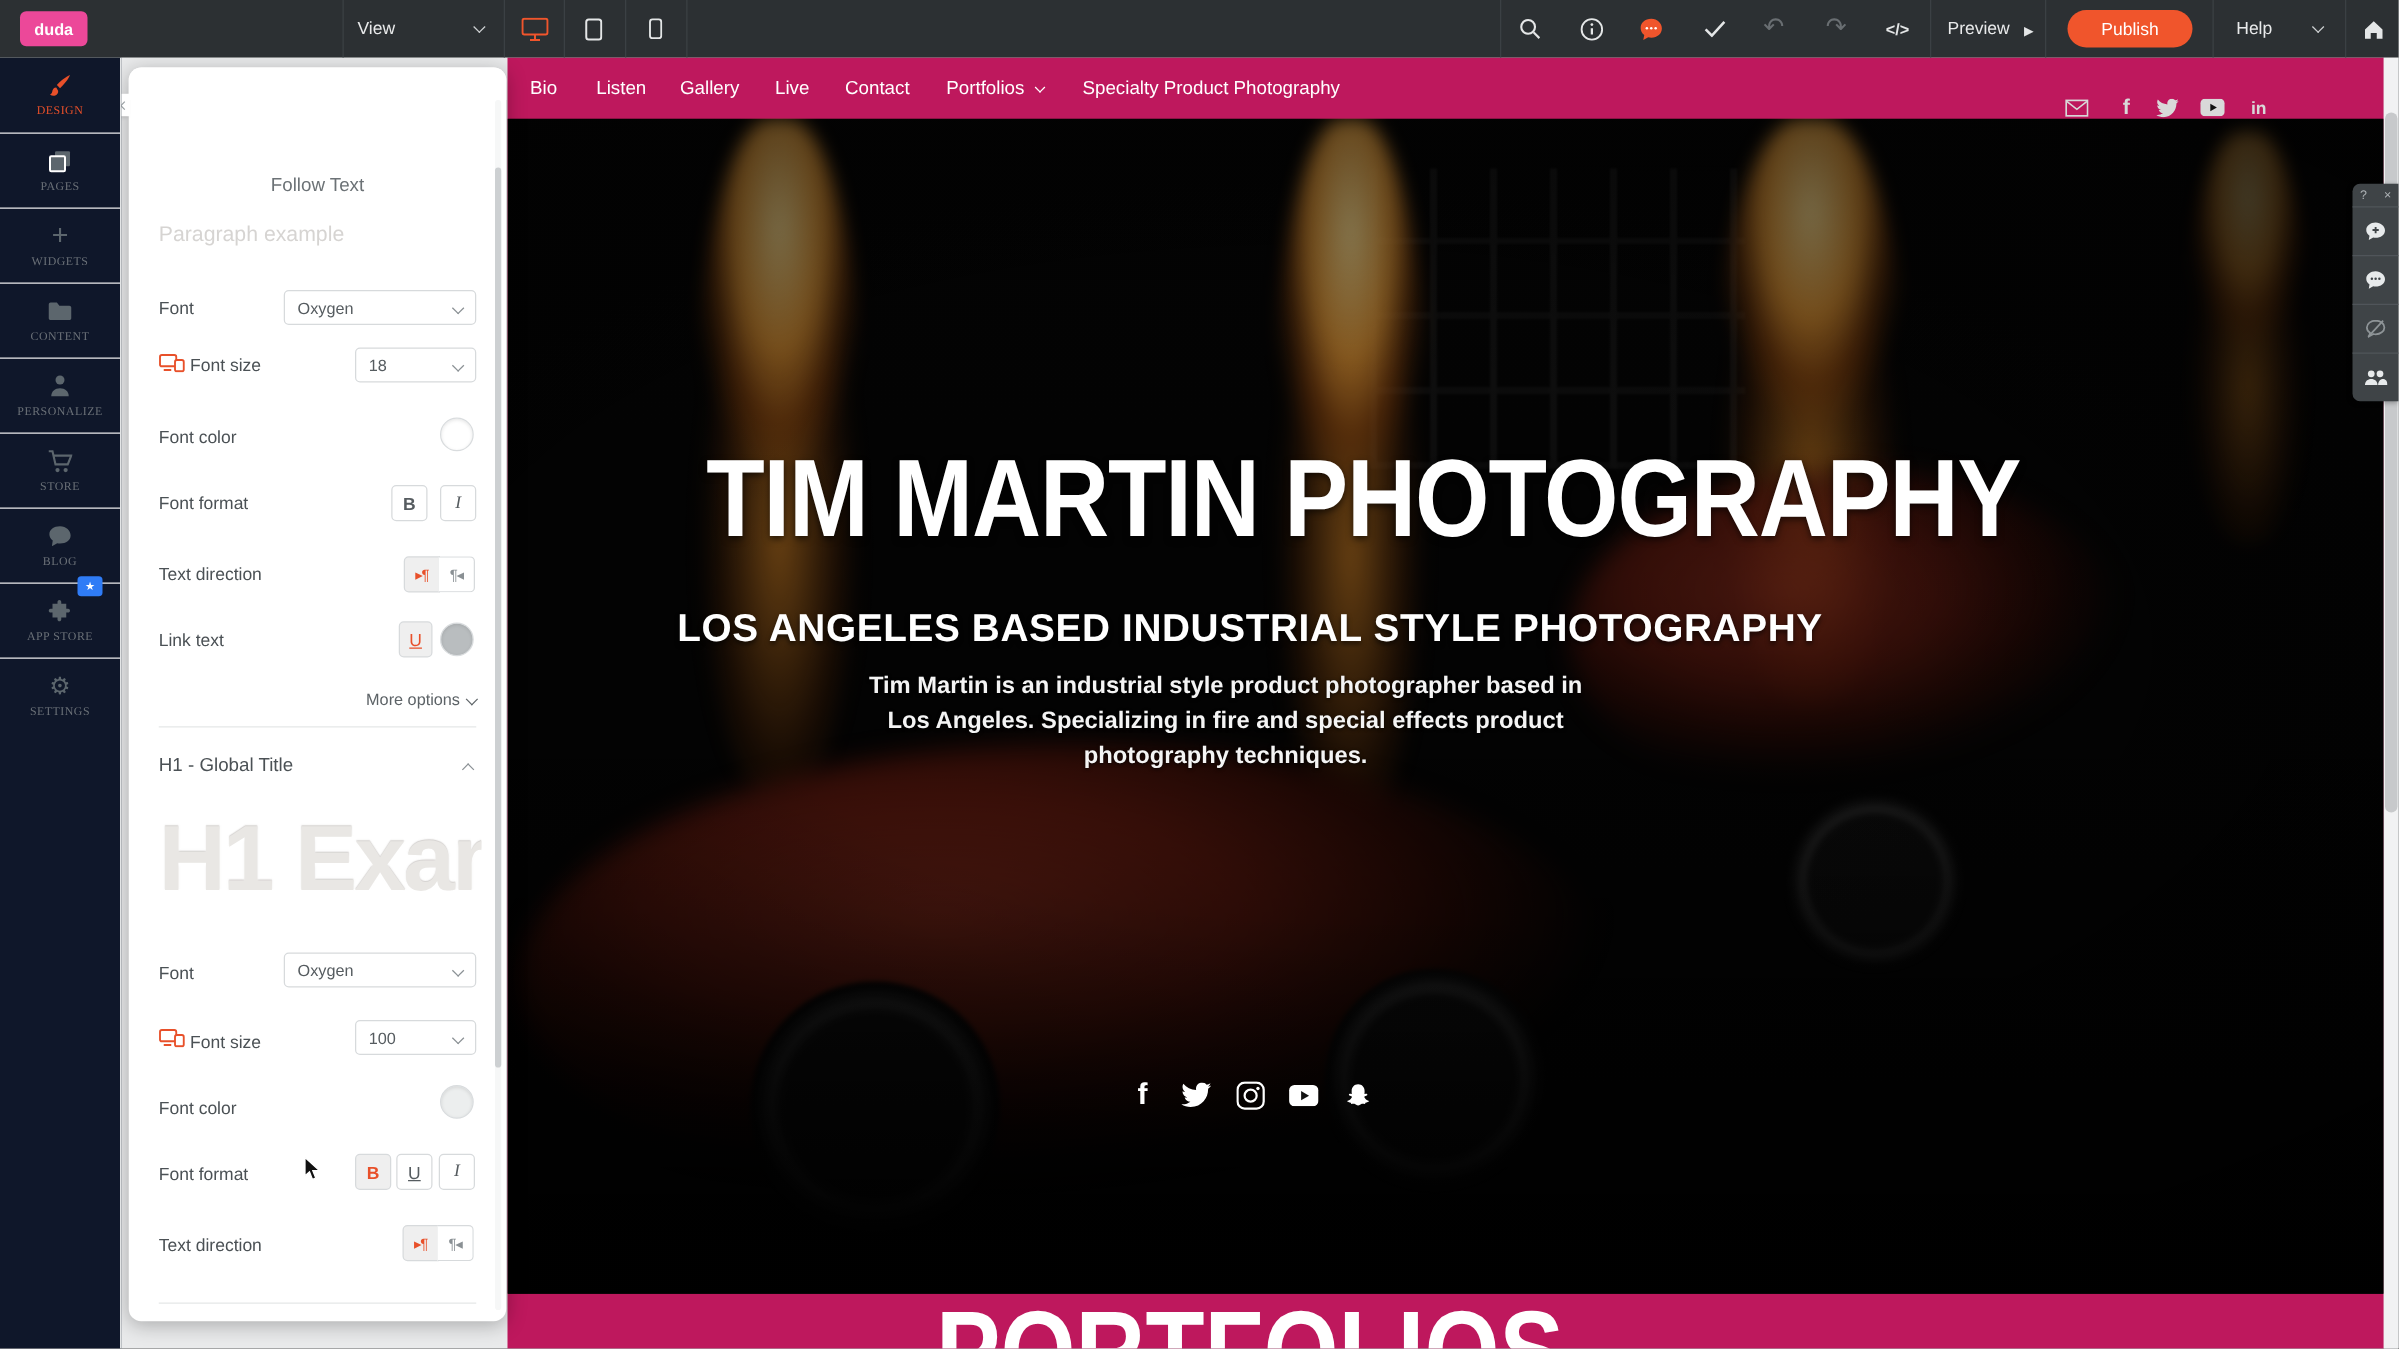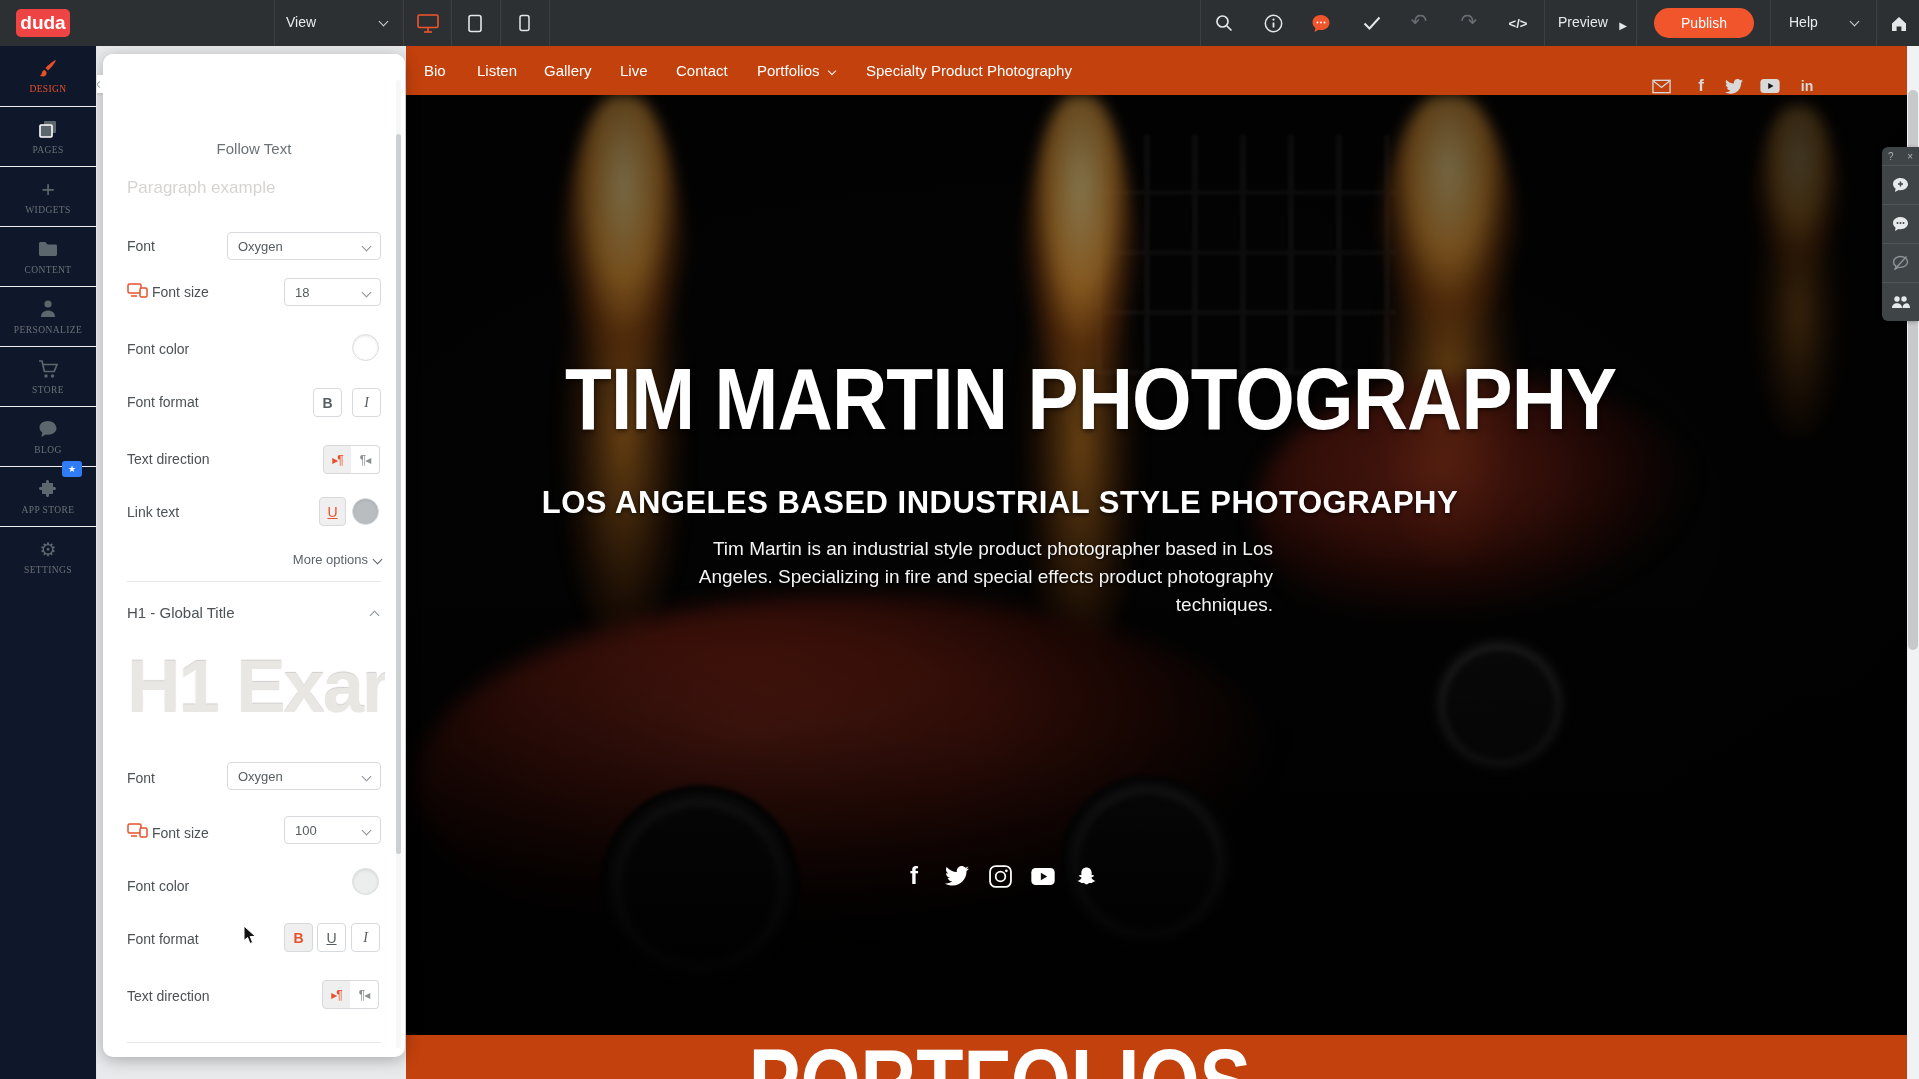--- a/index.html
+++ b/index.html
@@ -1,59 +1,59 @@
 <!DOCTYPE html>
 <html><head>
 <meta charset="utf-8">
 <style>
   html,body{margin:0;padding:0;background:#555;}
   #stage{position:relative;width:1919px;height:1079px;background:#e9eaeb;overflow:hidden;
          font-family:"Liberation Sans",sans-serif;-webkit-font-smoothing:antialiased;}
   
   .topbar{position:absolute;left:0;top:0;width:1919px;height:46px;background:#2c3033;z-index:20;}
   .tb-div{position:absolute;top:0;bottom:0;width:1px;background:#3b4044;}
-  .logo{position:absolute;left:16px;top:9px;width:54px;height:28px;background:#ef4444;border-radius:5px;
-        color:#fff;font-size:19px;font-weight:700;display:flex;align-items:center;justify-content:center;}
+  .logo{position:absolute;left:16px;top:9px;width:54px;height:28px;background:#ec4899;border-radius:5px;
+        color:#fff;font-size:13px;font-weight:700;display:flex;align-items:center;justify-content:center;}
   .tb-text{position:absolute;top:14px;font-size:14px;color:#e9eaeb;}
   .tbi{position:absolute;top:13px;width:22px;height:20px;display:flex;align-items:center;justify-content:center;color:#e4e6e7;}
   .tbi.dis{color:#696e72;font-size:20px;top:8px;height:26px;}
   .chev{display:inline-block;width:6px;height:6px;border-right:1.6px solid currentColor;border-bottom:1.6px solid currentColor;transform:rotate(45deg);}
   .chev.up{transform:rotate(-135deg);}
   .publish{position:absolute;left:1654px;top:8px;width:100px;height:30px;border-radius:15px;background:#f0552c;
            color:#fff;font-size:14px;display:flex;align-items:center;justify-content:center;cursor:pointer;}
   
   .sidebar{position:absolute;left:0;top:46px;width:96px;height:1033px;background:#0f172a;border-right:1px solid #e3e5e6;z-index:15;font-family:Liberation Serif, serif;}
   .sb-item{position:absolute;left:0;width:96px;height:60px;text-align:center;color:#5c666d;cursor:pointer;}
   .sb-b{border-top:1px solid #ededee;}
   .sb-item .ic{position:absolute;left:0;right:0;top:11px;height:22px;display:flex;align-items:center;justify-content:center;}
   .sb-item .lb{position:absolute;left:0;right:0;top:38px;font-size:9.5px;letter-spacing:.4px;color:#6a7077;}
   .sb-item.active,.sb-item.active .lb{color:#e8502a;}
   .sb-badge{position:absolute;left:62px;top:-6px;width:20px;height:16px;background:#2f7cf6;border-radius:3px;
             color:#fff;font-size:9px;display:flex;align-items:center;justify-content:center;z-index:2;}
   
-  .site{position:absolute;left:406px;top:46px;width:1501px;height:1033px;background:#c2410c;overflow:hidden;z-index:1;}
+  .site{position:absolute;left:406px;top:46px;width:1501px;height:1033px;background:#be185d;overflow:hidden;z-index:1;}
   .snav{position:absolute;top:16px;font-size:15px;color:#fff;white-space:nowrap;cursor:pointer;}
   .ssoc{position:absolute;top:30px;width:22px;height:20px;color:#d9d9d9;display:flex;align-items:center;justify-content:center;cursor:pointer;}
   .hero{position:absolute;left:0;top:49px;width:1501px;height:940px;overflow:hidden;background:#050505;}
   .flame{position:absolute;filter:blur(7px);border-radius:45%;
      background:radial-gradient(55% 40% at 50% 16%,rgba(255,226,150,.95),rgba(247,165,58,.85) 45%,rgba(178,86,16,.45) 72%,rgba(120,50,8,0) 95%),
                 radial-gradient(48% 46% at 50% 62%,rgba(243,150,42,.75),rgba(150,70,12,.3) 70%,rgba(0,0,0,0) 100%);}
   .beams{position:absolute;left:690px;top:40px;width:300px;height:240px;opacity:.25;
      background:repeating-linear-gradient(90deg,#4a4a4a 0 6px,transparent 6px 48px),repeating-linear-gradient(0deg,#3c3c3c 0 5px,transparent 5px 60px);filter:blur(1px);}
   .carbody{position:absolute;filter:blur(10px);border-radius:50%;
      background:radial-gradient(60% 55% at 38% 36%,#a63522,#7a2012 45%,#3a0e07 75%,rgba(10,3,2,0) 100%);}
   .wheel{position:absolute;border-radius:50%;filter:blur(2px);
      background:radial-gradient(circle,#161616 52%,#404040 58%,#0b0b0b 68%,#000 100%);}
   .vignette{position:absolute;inset:0;
      background:radial-gradient(120% 90% at 42% 45%,rgba(0,0,0,0) 25%,rgba(0,0,0,.55) 68%,rgba(0,0,0,.92) 100%),
                 linear-gradient(rgba(0,0,0,.3),rgba(0,0,0,.5) 55%,rgba(0,0,0,.95) 96%);}
   .center-blk{position:absolute;left:94px;width:1000px;text-align:center;color:#fff;z-index:3;}
   .hero-title{top:253px;font-size:88px;font-weight:700;white-space:nowrap;transform:scaleX(.87);letter-spacing:-1px;text-shadow:0 2px 6px rgba(0,0,0,.6);}
   .hero-sub{top:390px;font-size:31px;font-weight:700;letter-spacing:.5px;white-space:nowrap;text-shadow:0 2px 4px rgba(0,0,0,.6);}
-  .hero-body{position:absolute;left:282px;top:440px;width:585px;font-size:19px;font-weight:400;line-height:28px;color:#f4f4f4;text-align:right;z-index:3;text-shadow:0 1px 3px rgba(0,0,0,.8);}
+  .hero-body{position:absolute;left:282px;top:440px;width:585px;font-size:19px;font-weight:700;line-height:28px;color:#f4f4f4;text-align:center;z-index:3;text-shadow:0 1px 3px rgba(0,0,0,.8);}
   .cta{position:absolute;left:458px;top:563px;width:270px;height:37px;background:#fff;border-radius:4px;z-index:3;
        display:flex;align-items:center;justify-content:center;font-size:16px;font-weight:600;color:#2e3133;cursor:pointer;box-shadow:0 1px 4px rgba(0,0,0,.4);}
   .follow{top:740px;font-size:17px;color:#e3e3e3;}
   .hsoc-row{position:absolute;left:94px;top:768px;width:1000px;display:flex;justify-content:center;gap:17px;z-index:3;}
   .hsoc{width:26px;height:26px;color:#fff;display:flex;align-items:center;justify-content:center;cursor:pointer;}
   .portf{position:absolute;left:94px;top:984px;width:1000px;text-align:center;font-size:92px;font-weight:700;color:#fff;white-space:nowrap;transform:scaleX(.84);z-index:3;}
   
   .site-sb{position:absolute;left:1907px;top:46px;width:12px;height:1033px;background:#f1f2f3;z-index:2;}
   .site-sb .thumb{position:absolute;left:1px;width:10px;top:44px;height:560px;background:#c7c9cb;border-radius:5px;}
   

